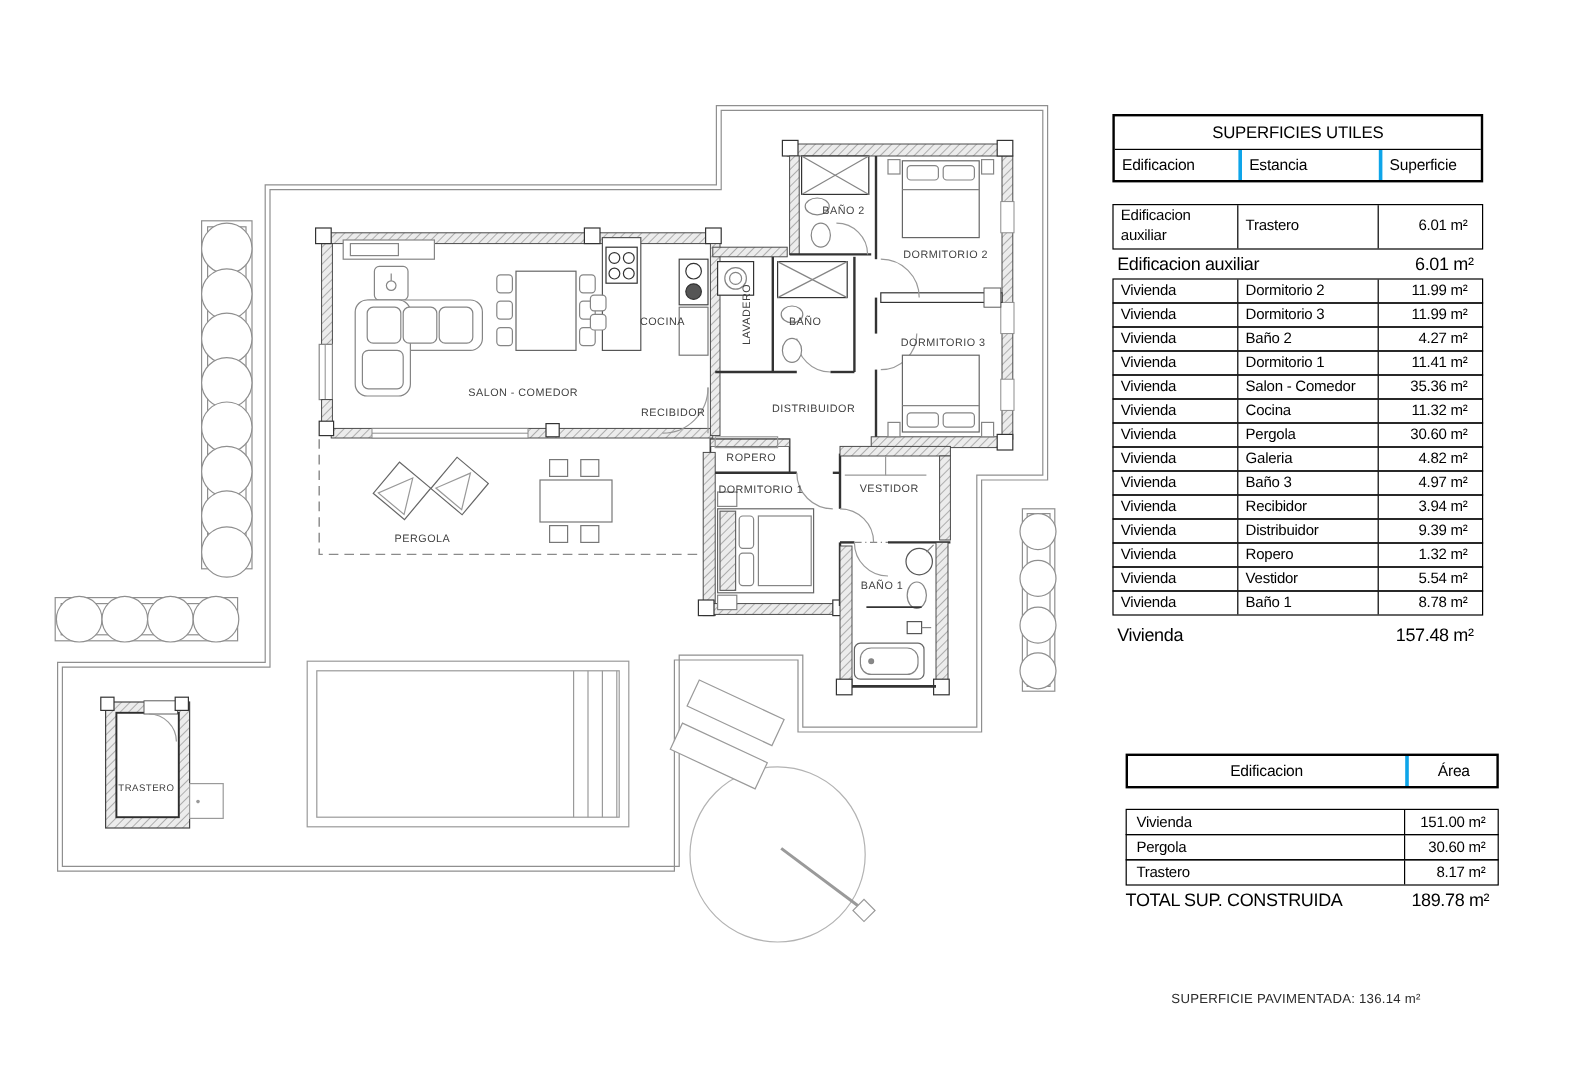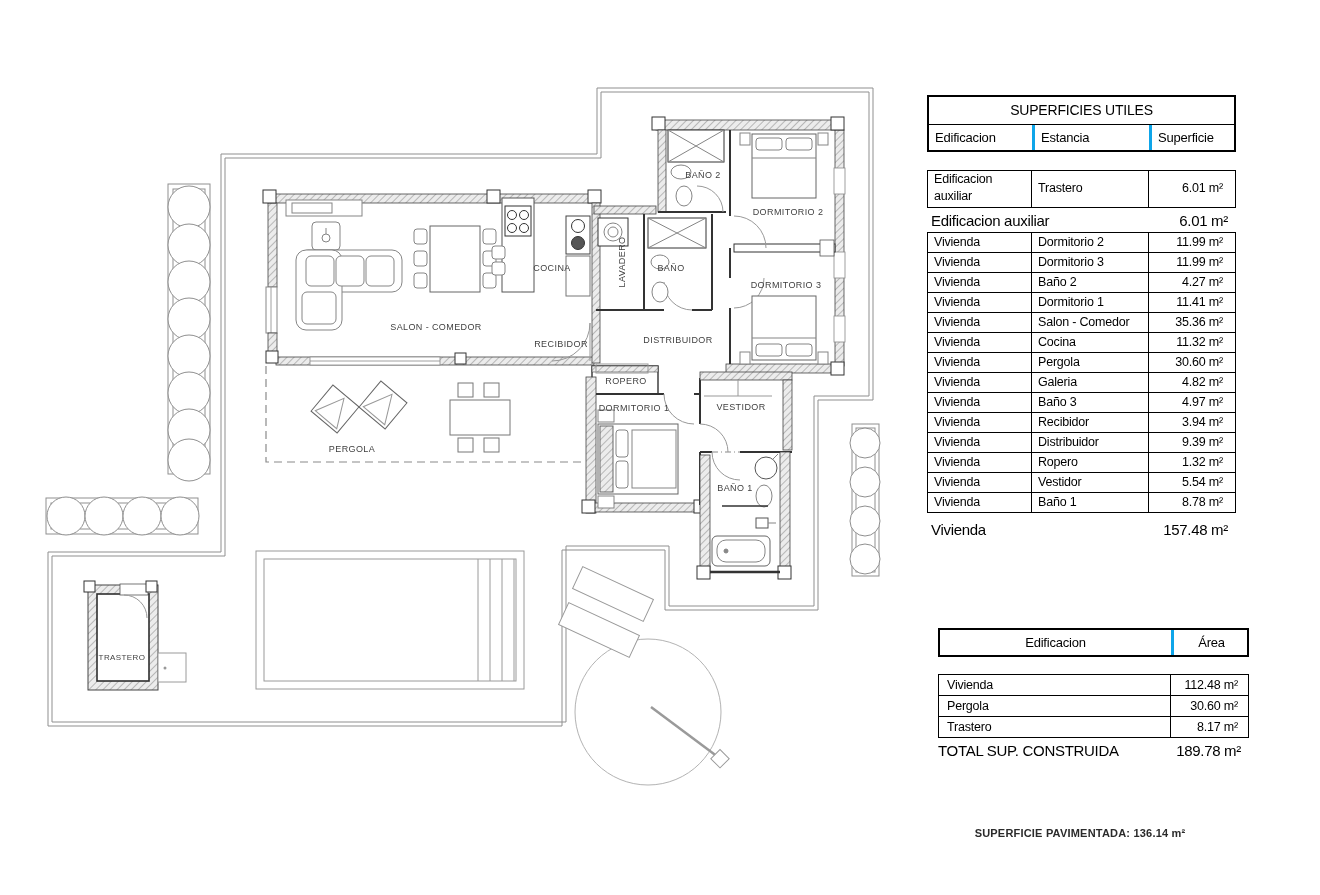--- a/index.html
+++ b/index.html
@@ -27,21 +27,21 @@
   .firstrow{line-height:17px;min-height:36px}
   .firstrow .val{line-height:34px}
   .firstrow .mid{line-height:34px}
   .sumline{display:flex;font-size:15px;line-height:25px;letter-spacing:-.3px}
   .sumline .v{margin-left:auto;padding-right:8px}
   .r2{display:grid;grid-template-columns:231px 78px;border:1px solid #000;margin-top:-1px;
       font-size:12.5px;line-height:20px}
   .r2>div{padding:0 8px}
   .r2>div+div{border-left:1px solid #000}
   .r2 .val{text-align:right;padding-right:10px}
-  .footnote{position:absolute;font-size:11px;font-weight:700;color:#2b2b2b;letter-spacing:.2px}
+  .footnote{position:absolute;font-size:11px;font-weight:400;color:#2b2b2b;letter-spacing:.2px}
 </style>
 </head>
 <body>
 
 <svg class="plan-svg" width="920" height="895" viewBox="0 0 920 895">
   <defs>
     <pattern id="hatch" width="5" height="5" patternUnits="userSpaceOnUse" patternTransform="rotate(45)">
       <rect width="5" height="5" fill="#ececec"></rect>
       <line x1="0" y1="0" x2="0" y2="5" stroke="#9b9b9b" stroke-width="1.3"></line>
     </pattern>
@@ -420,21 +420,21 @@
     <div class="colhdr t2grid" style="text-align:center">
       <div class="cc">Edificacion</div>
       <div class="cc">Área</div>
     </div>
   </div>
 
   <div style="height:18px"></div>
 
   <div class="r2">
       <div>Vivienda</div>
-      <div class="val">112.48 m²</div>
+      <div class="val">151.00 m²</div>
     </div>
   <div class="r2">
       <div>Pergola</div>
       <div class="val">30.60 m²</div>
     </div>
   <div class="r2">
       <div>Trastero</div>
       <div class="val">8.17 m²</div>
     </div>
 

